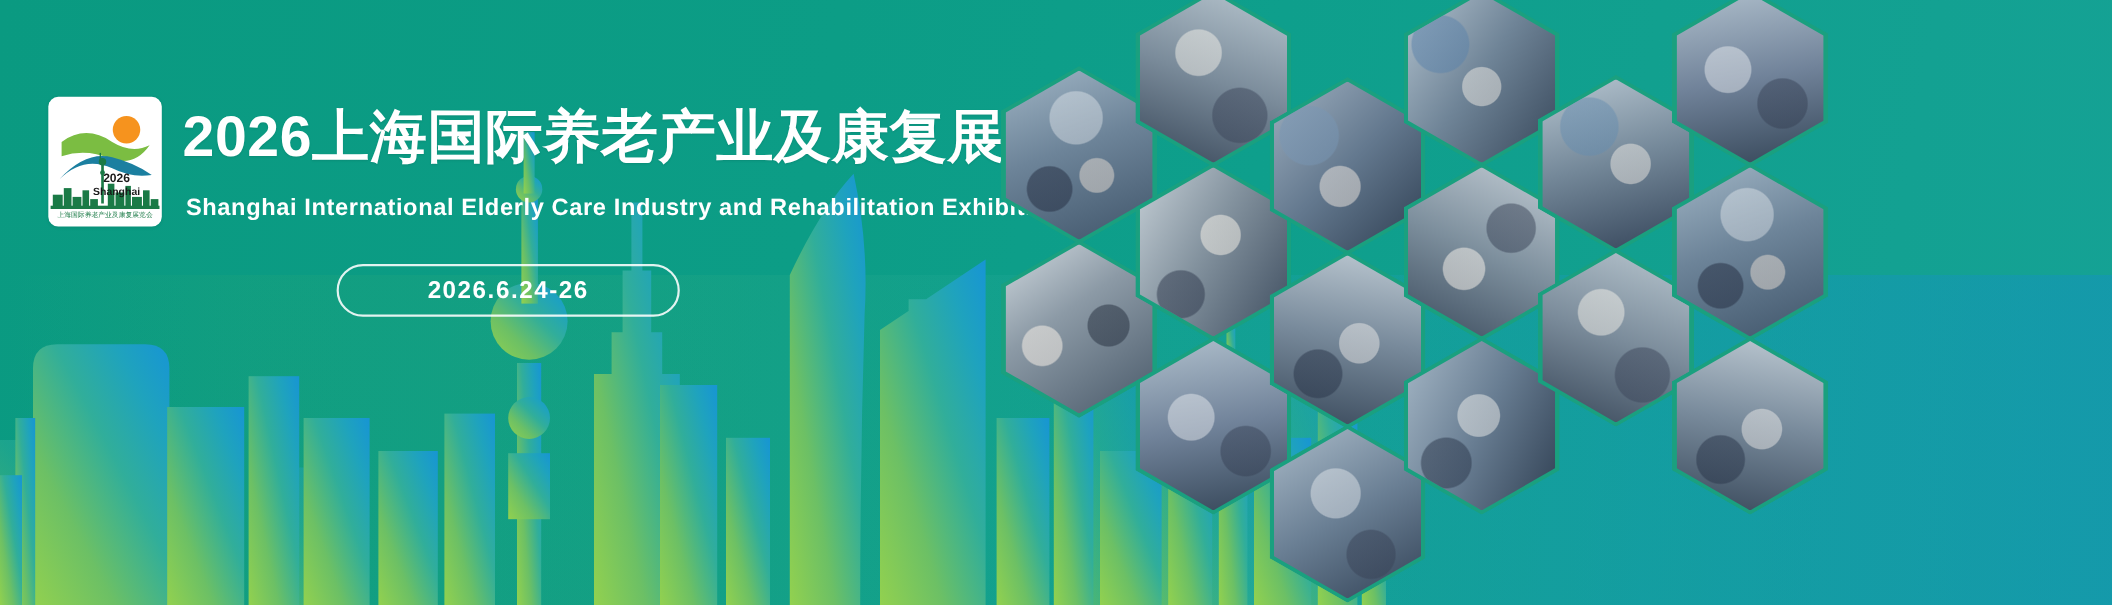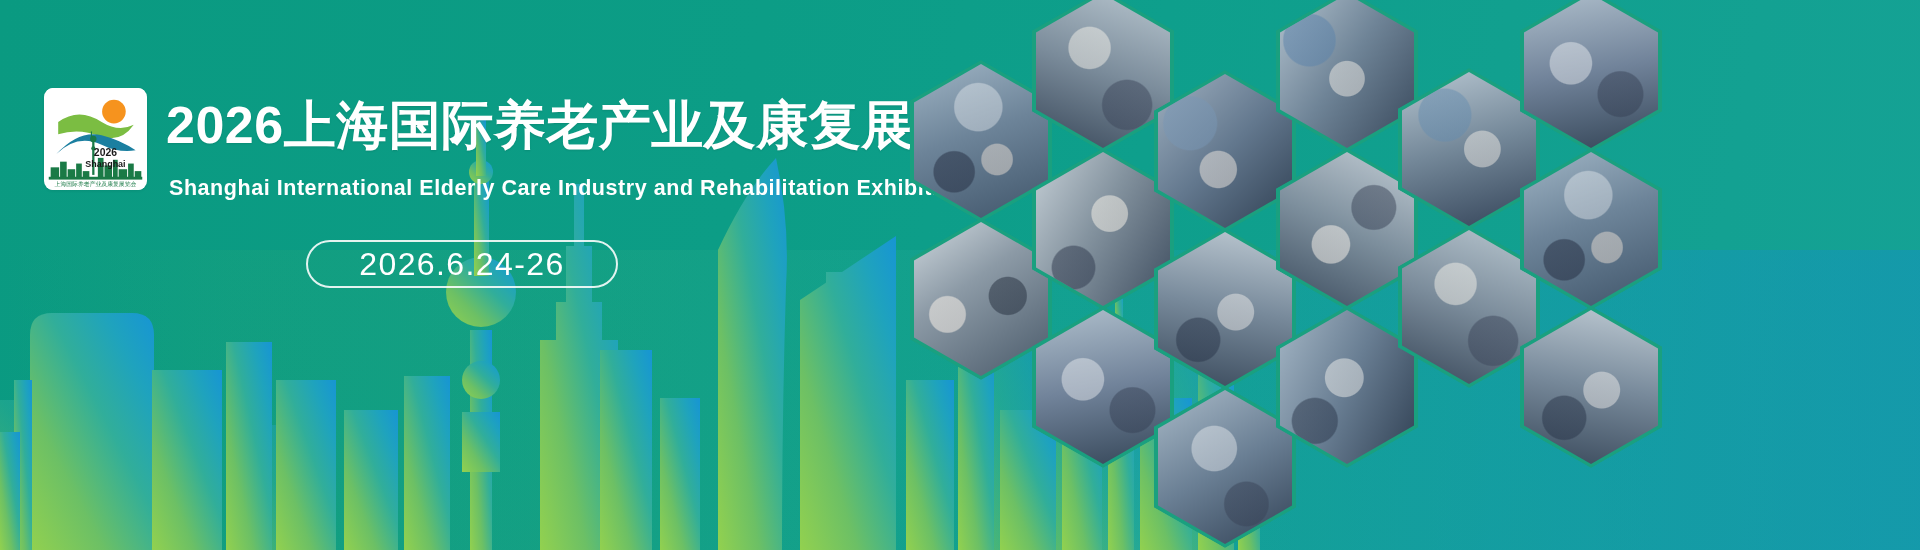--- a/index.html
+++ b/index.html
@@ -38,21 +38,21 @@
   .skyline {
     position:absolute; left:0; bottom:0;
     width:1260px; height:470px;
     pointer-events:none;
   }
   .skyline svg { display:block; width:100%; height:100%; }
 
   
   .logo-card {
     position:absolute; left:44px; top:88px;
-    width:103px; height:102px;
+    width:103px; height:118px;
     background:#ffffff;
     border-radius:9px;
     box-shadow:0 1px 3px rgba(0,0,0,0.08);
     overflow:hidden;
   }
   .logo-card svg { display:block; width:100%; height:100%; }
 
   
   .title-cn {
     position:absolute; left:166px; top:98px;
@@ -73,24 +73,24 @@
   }
 
   .date-pill {
     position:absolute; left:306px; top:240px;
     width:308px; height:44px;
     border:2px solid rgba(255,255,255,0.88);
     border-radius:24px;
     display:flex; align-items:center; justify-content:center;
   }
   .date-pill span {
-    font-size:32px;
+    font-size:22px;
     color:#ffffff;
     letter-spacing:1.4px;
-    font-weight:400;
+    font-weight:700;
     white-space:nowrap;
   }
 
   .venue {
     position:absolute; left:230px; top:296px;
     font-size:38px;
     color:#ffffff;
     letter-spacing:0.5px;
     white-space:nowrap;
     font-weight:400;

